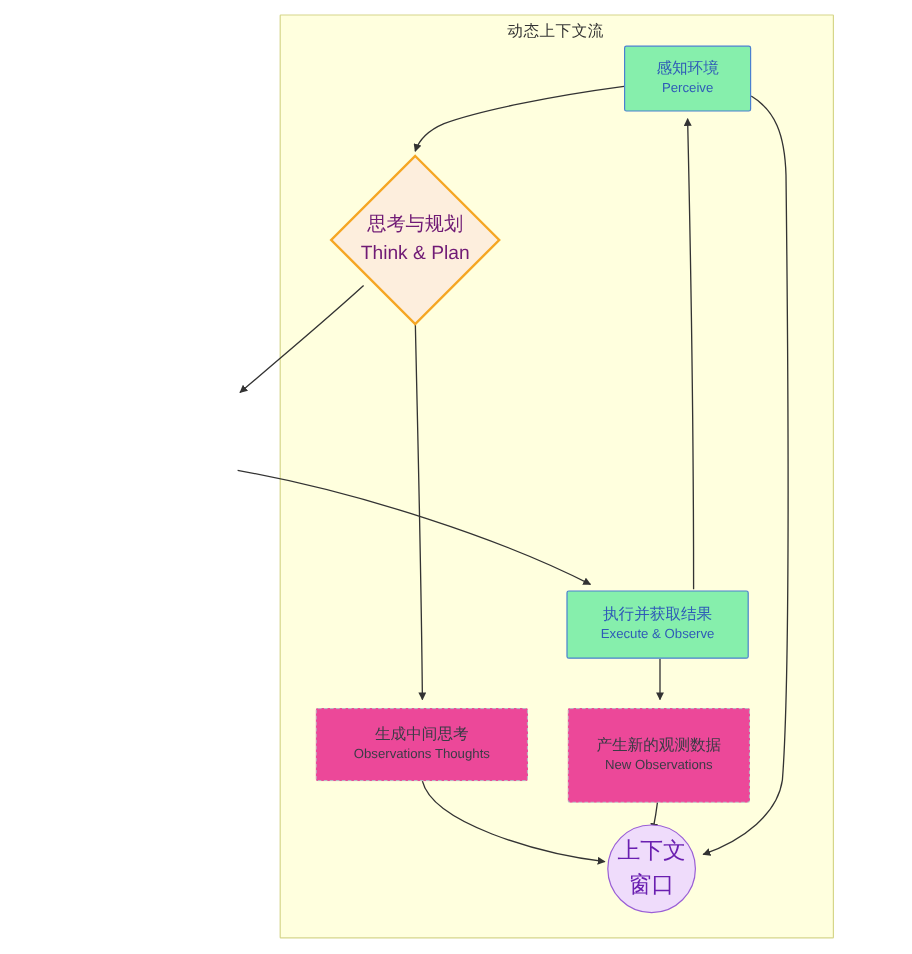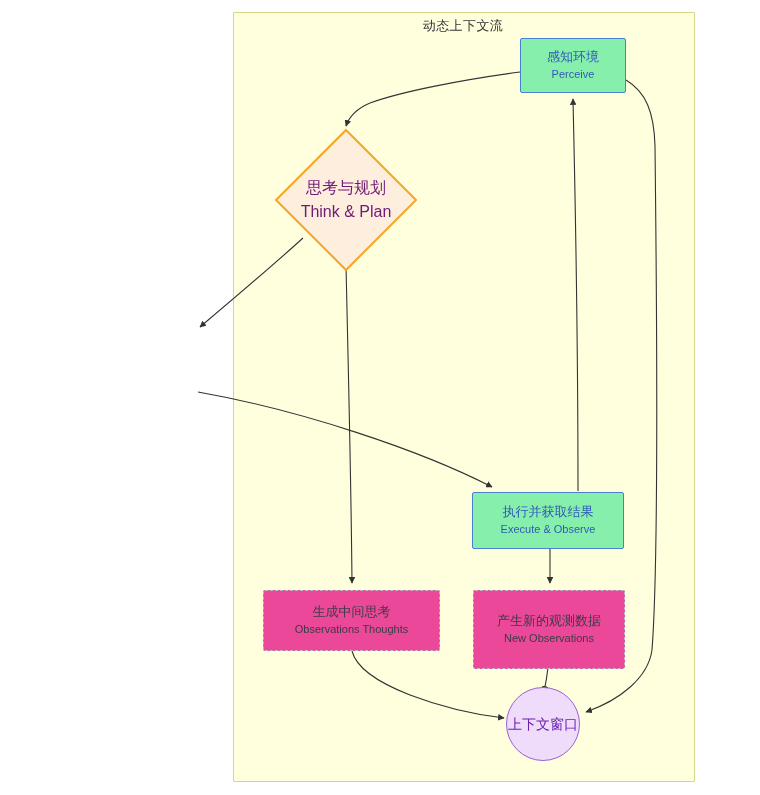--- a/index.html
+++ b/index.html
@@ -104,21 +104,21 @@
   }
   #node-think .line-cn, #node-think .line-en { color: #701a75; }
   #node-act .line-cn, #node-act .line-en { color: #1f7a5c; }
 
   
   .circle {
     border-radius: 50%;
     background: #efdcfb;
     border: 1.6px solid #9a5fd6;
   }
-  .circle .line-cn { color: #6a1fb0; font-size: 14px; }
+  .circle .line-cn { color: #6a1fb0; font-size: 19px; }
 </style>
 </head>
 <body>
 
 <div id="canvas">
 
   <div id="cluster"></div>
   <div id="cluster-title">动态上下文流</div>
 
   <svg id="edge-layer" viewBox="0 0 760 795" xmlns="http://www.w3.org/2000/svg">

